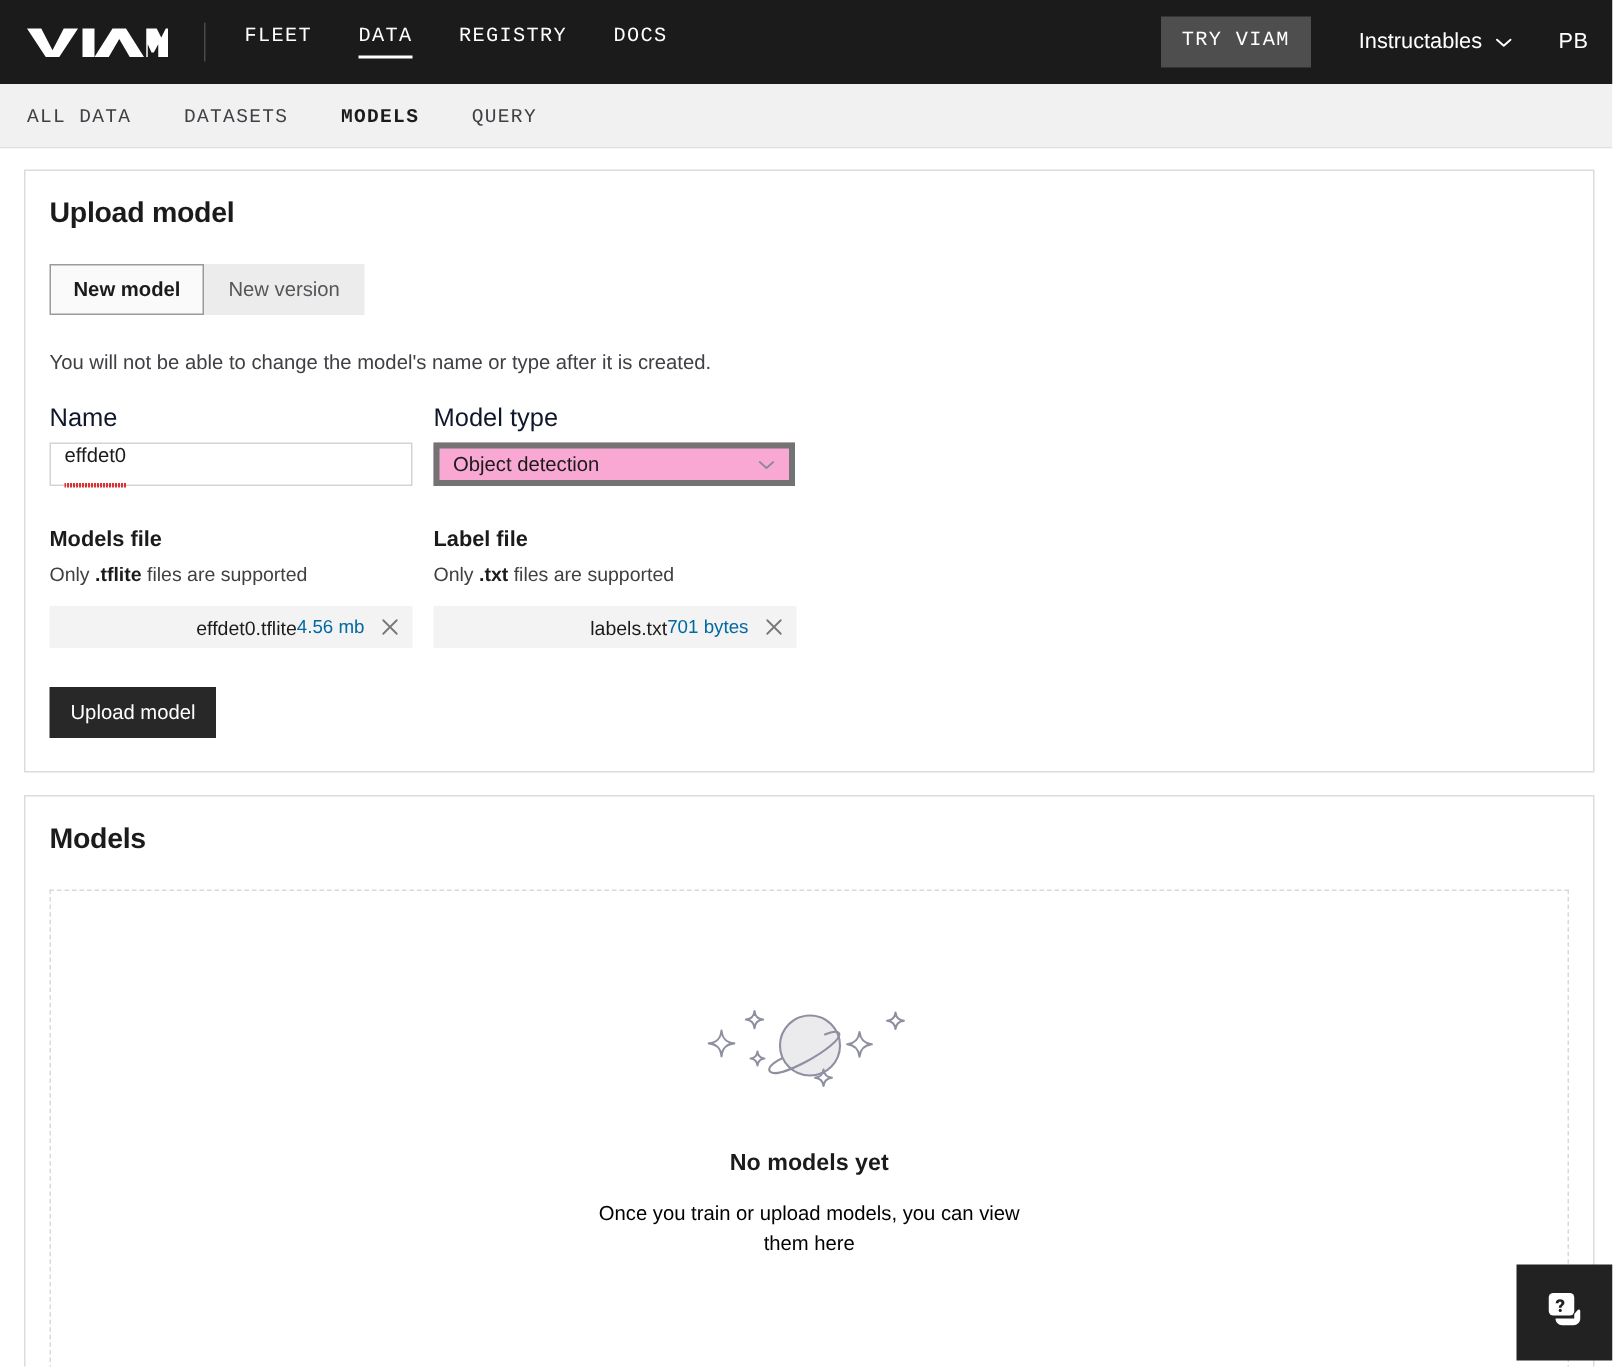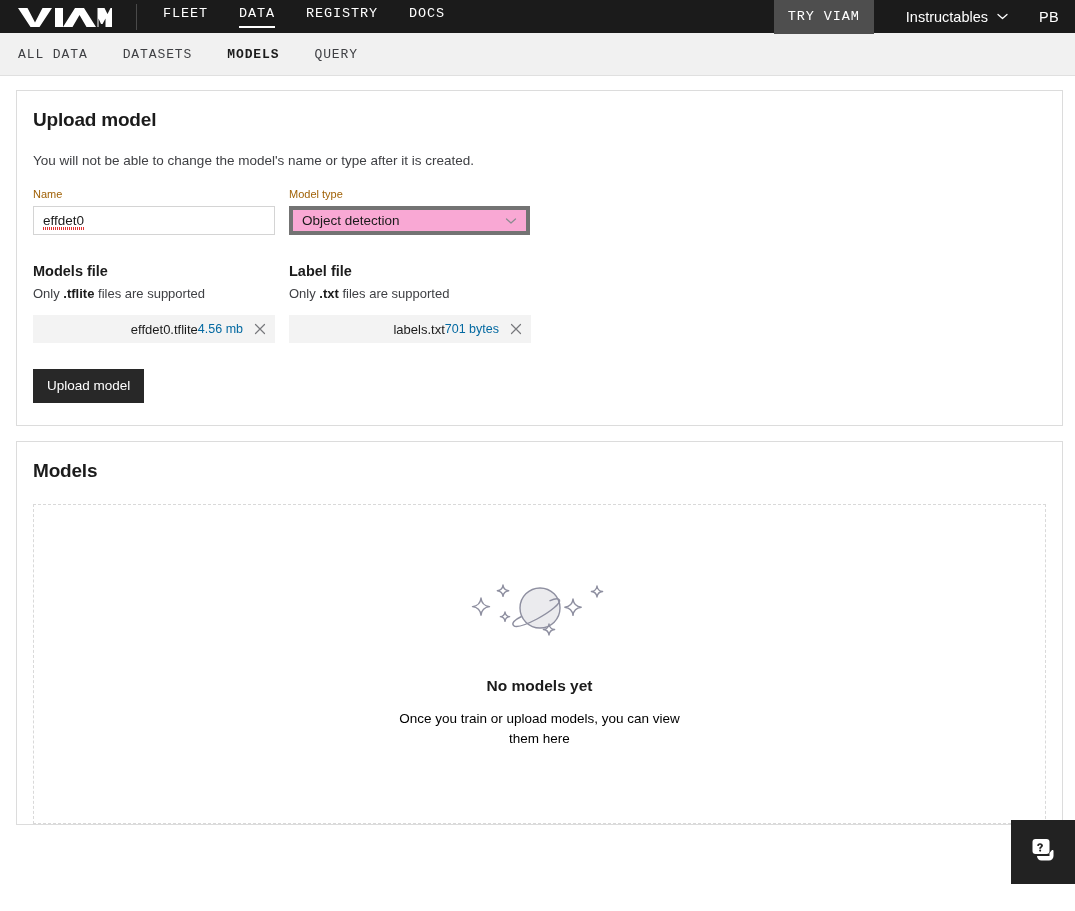--- a/index.html
+++ b/index.html
@@ -8,21 +8,21 @@
     width: 1075px;
     height: 911px;
     overflow: hidden;
     background: #ffffff;
     font-family: "Liberation Sans", sans-serif;
     -webkit-font-smoothing: antialiased;
   }
 
   
   #topnav {
-    height: 33px;
+    height: 56px;
     background: #1b1b1b;
     display: flex;
     align-items: center;
     padding: 0 16px 0 18px;
     position: relative;
   }
   #logo {
     display: flex;
     align-items: center;
     height: 100%;
@@ -159,22 +159,22 @@
     font-size: 13.5px;
     color: #3f4044;
     margin-bottom: 20px;
   }
 
   
   .form-row { display: flex; margin-bottom: 28px; }
   .field { width: 242px; margin-right: 14px; }
   .field.wide { width: 241px; }
   .field-label {
-    font-size: 11px;
-    color: #a16207;
+    font-size: 17px;
+    color: #0f172a;
     margin-bottom: 6px;
     display: block;
   }
   .spellcheck {
     position: relative;
     display: inline-block;
   }
   .spellcheck::after {
     content: "";
     position: absolute;
@@ -183,21 +183,20 @@
     height: 3px;
     background-image: repeating-linear-gradient(
       to right, #e03131 0px, #e03131 1px, transparent 1px, transparent 2px);
   }
   .input-shell {
     width: 100%;
     height: 29px;
     border: 1px solid #d4d4d4;
     background: #ffffff;
     display: flex;
-    align-items: center;
     padding: 0 9px;
     font-size: 13.5px;
     color: #1b1b1b;
     cursor: text;
   }
   .select-shell {
     width: 100%;
     height: 29px;
     border: 4px solid #737373;
     background: #f9a8d4;
@@ -341,20 +340,24 @@
   <div class="subnav-item active">MODELS</div>
   <div class="subnav-item">QUERY</div>
 </div>
 
 <div id="page">
 
   <div class="card">
 
     <div class="card-title">Upload model</div>
 
+    <div class="segmented">
+      <div class="seg-btn active">New model</div>
+      <div class="seg-btn">New version</div>
+    </div>
 
     <div class="helper-note">You will not be able to change the model's name or type after it is created.</div>
 
     <div class="form-row">
       <div class="field">
         <span class="field-label">Name</span>
         <div class="input-shell">
           <span class="spellcheck">effdet0</span>
         </div>
       </div>

